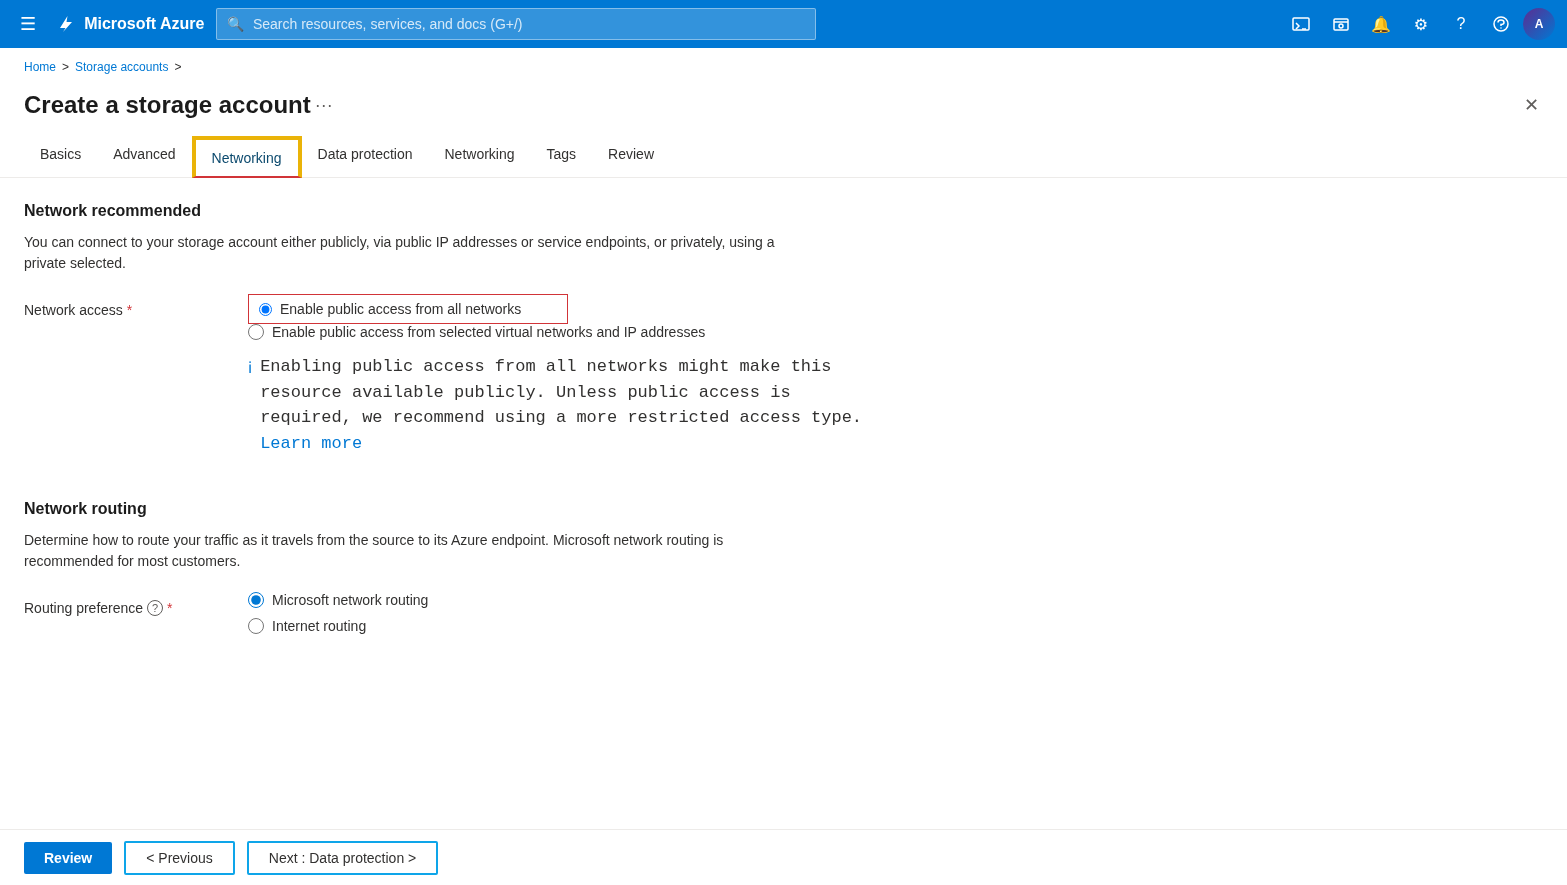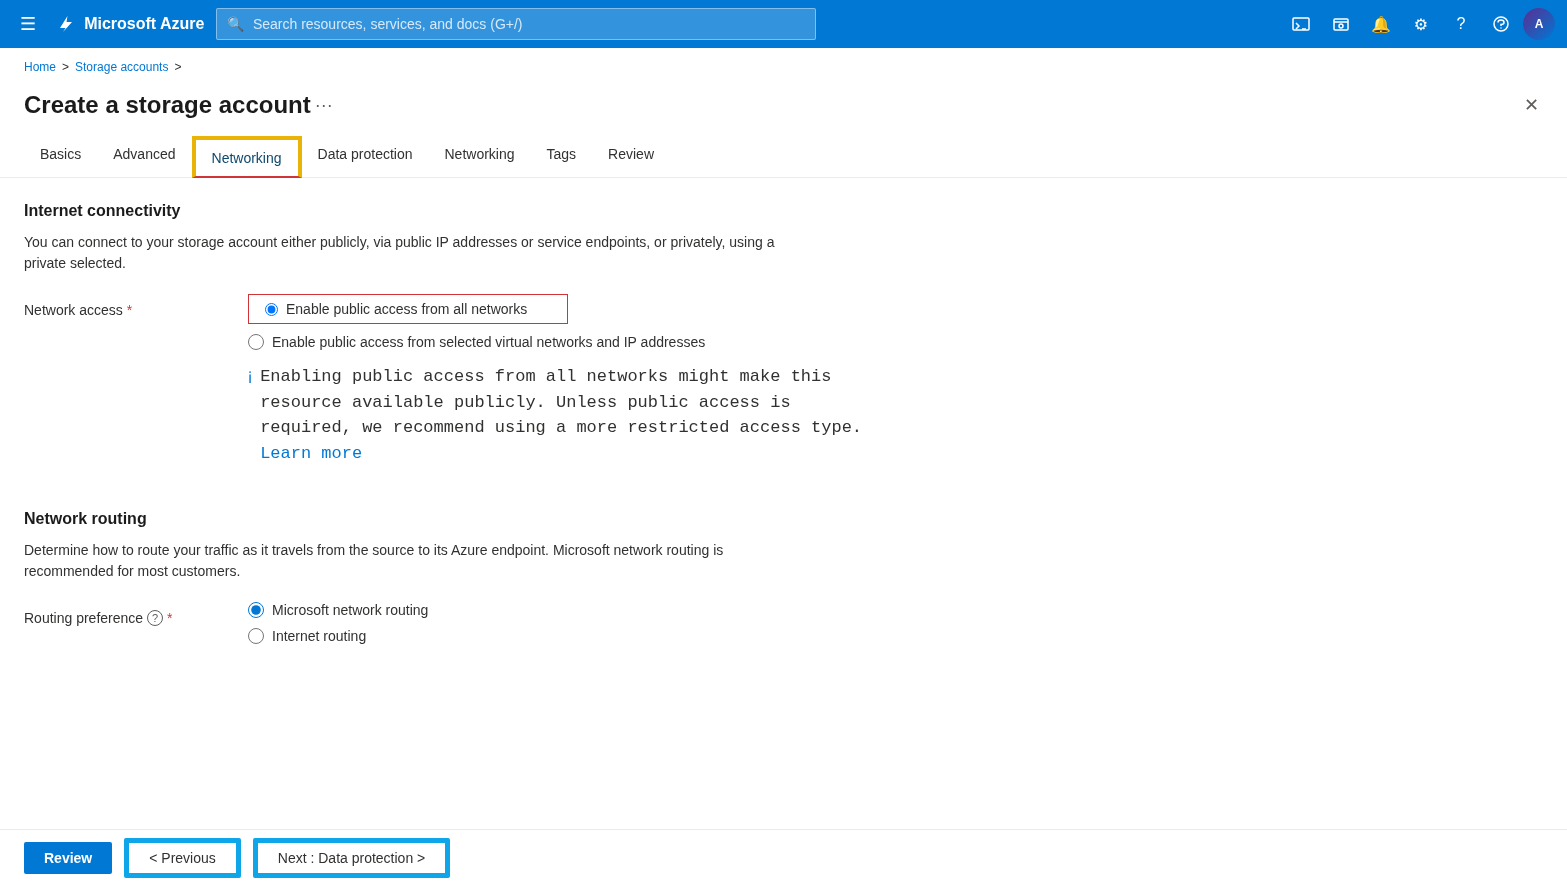--- a/index.html
+++ b/index.html
@@ -268,21 +268,21 @@
       border: none;
       padding: 8px 20px;
       font-size: 14px;
       font-weight: 600;
       cursor: pointer;
       border-radius: 2px;
     }
     .btn-secondary {
       background: white;
       color: #323130;
-      border: 5px solid #0ea5e9;
+      border: 2px solid #0ea5e9;
       padding: 7px 20px;
       font-size: 14px;
       cursor: pointer;
       border-radius: 2px;
     }
 
     
     .scroll-area {
       height: calc(100vh - 48px - 56px);
       overflow-y: auto;
@@ -373,32 +373,32 @@
       <div class="tab">Advanced</div>
       <div class="tab highlighted active">Networking</div>
       <div class="tab">Data protection</div>
       <div class="tab">Networking</div>
       <div class="tab">Tags</div>
       <div class="tab">Review</div>
     </div>
 
     <div class="content">
 
-      <div class="section-title">Internet connectivity</div>
+      <div class="section-title">Network recommended</div>
       <div class="section-desc">You can connect to your storage account either publicly, via public IP addresses or service endpoints, or privately, using a private selected.</div>
 
       <div class="field-row">
         <div class="field-label">
           <span>Network access</span>
           <span class="required"> *</span>
         </div>
         <div class="field-controls">
 
           
-          <div style="border: 1px solid #d13438; padding: 6px 16px; display: inline-flex; align-items: center; gap: 8px; margin-bottom: 10px; min-width: 320px;">
+          <div style="border: 1px solid #d13438; padding: 6px 10px; display: inline-flex; align-items: center; gap: 8px; margin-bottom: 0; min-width: 320px;">
             <input type="radio" name="network_access" id="opt1" checked="" style="">
             <label for="opt1" class="radio-label">Enable public access from all networks</label>
           </div>
 
           
           <div class="radio-option">
             <input type="radio" name="network_access" id="opt2" style="">
             <label for="opt2" class="radio-label">Enable public access from selected virtual networks and IP addresses</label>
           </div>
 

